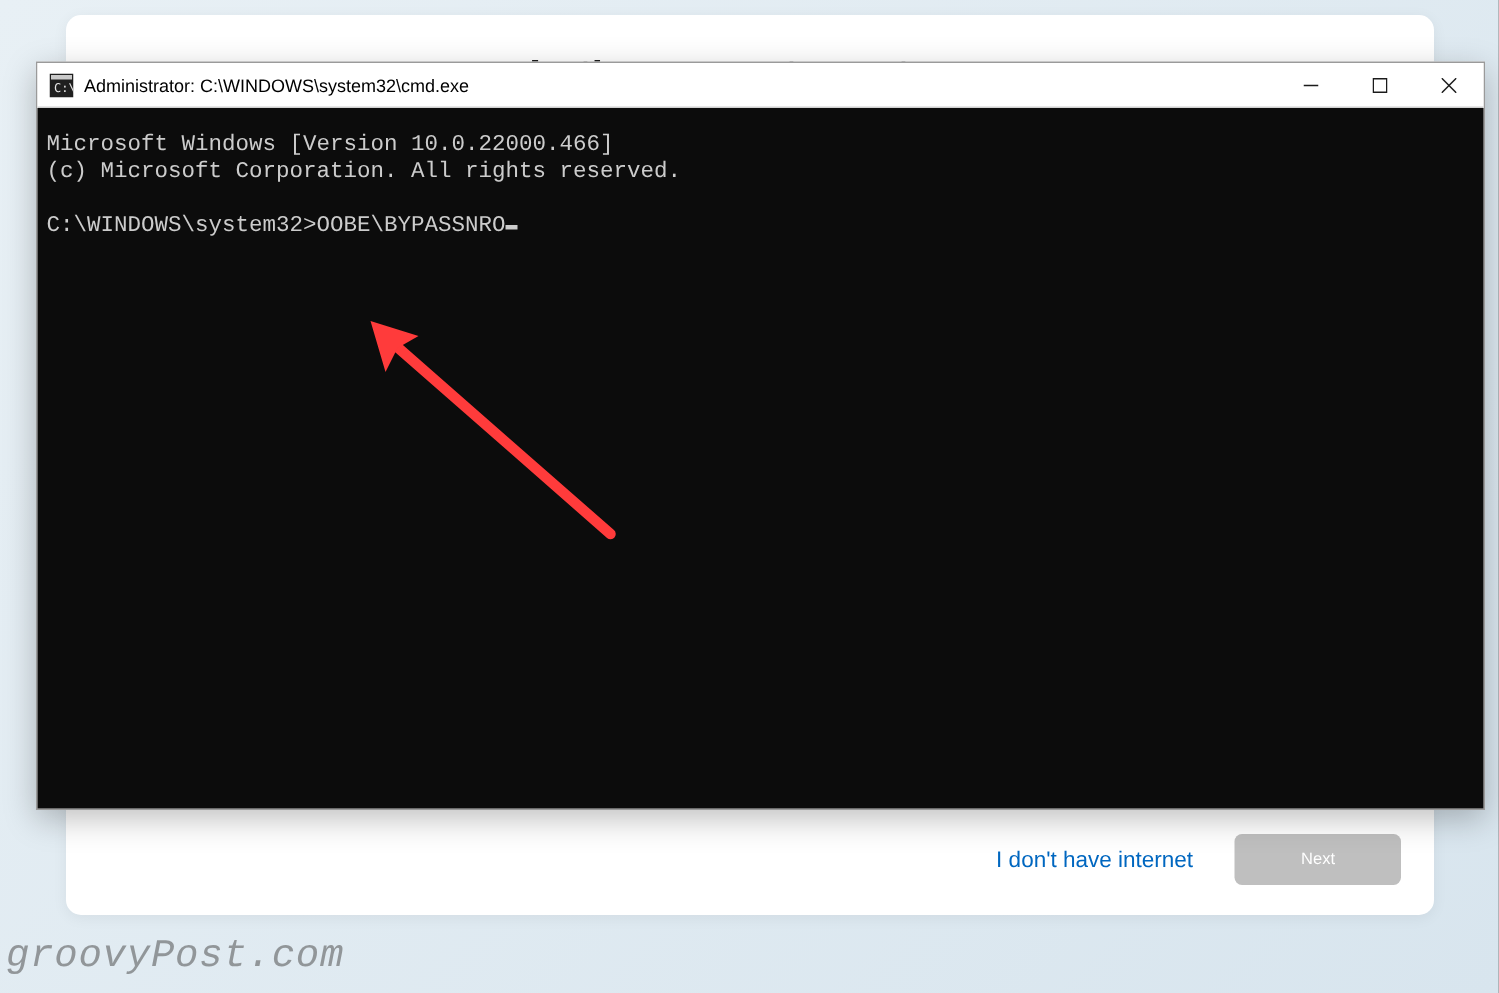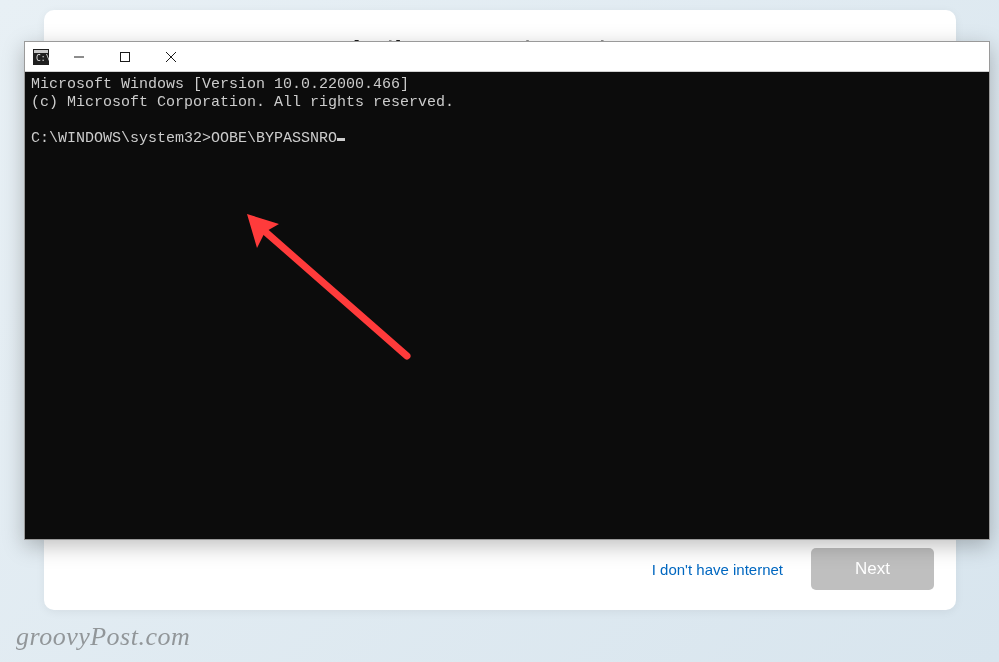--- a/index.html
+++ b/index.html
@@ -45,21 +45,21 @@
       background: none;
       border: none;
       cursor: pointer;
       padding: 8px 6px;
     }
     .next-btn {
       background: #bfbfbf;
       color: #ffffff;
       border: none;
       border-radius: 5px;
-      font-size: 17px;
+      font-size: 11px;
       padding: 11px 44px;
       cursor: pointer;
     }
 
     .cmd-window {
       position: absolute;
       left: 24px;
       top: 41px;
       width: 966px;
       height: 499px;
@@ -105,44 +105,44 @@
     }
     .win-ctrl svg { stroke: #1b1b1b; }
 
     .cmd-body {
       flex: 1;
       background: #0c0c0c;
       color: #cccccc;
       font-family: "Consolas", "Courier New", monospace;
       font-size: 15px;
       line-height: 18px;
-      padding: 4px 6px;
+      padding: 16px 6px;
       white-space: pre;
       overflow: hidden;
       position: relative;
     }
     .cursor-block {
       display: inline-block;
       width: 8px;
       height: 3px;
       background: #cccccc;
       vertical-align: baseline;
       margin-bottom: 1px;
     }
     .annotation-arrow {
       position: absolute;
       left: 214px;
       top: 134px;
       pointer-events: none;
     }
     .watermark {
       position: absolute;
-      left: 16px;
+      left: 4px;
       bottom: 10px;
-      font-family: Liberation Serif, serif;
+      font-family: Liberation Mono, monospace;
       font-size: 26px;
       color: rgba(80,80,80,0.55);
       font-style: italic;
       letter-spacing: 0.5px;
     }
   </style>
 </head>
 <body>
 
 <div class="oobe-panel">
@@ -155,20 +155,21 @@
 
 <div class="cmd-window">
   <div class="titlebar">
     <span class="titlebar-icon">
       <svg width="16" height="16" viewBox="0 0 16 16">
         <rect x="0" y="0" width="16" height="16" fill="#1f1f1f"></rect>
         <rect x="1" y="1" width="14" height="3" fill="#c9c9c9"></rect>
         <text x="3" y="12" font-size="8" font-family="monospace" fill="#e6e6e6">C:\</text>
       </svg>
     </span>
+    <span class="titlebar-title">Administrator: C:\WINDOWS\system32\cmd.exe</span>
     <div class="win-controls">
       <button class="win-ctrl" aria-label="Minimize">
         <svg width="10" height="10" viewBox="0 0 10 10">
           <line x1="0" y1="5" x2="10" y2="5" stroke-width="1"></line>
         </svg>
       </button>
       <button class="win-ctrl" aria-label="Maximize">
         <svg width="10" height="10" viewBox="0 0 10 10">
           <rect x="0.5" y="0.5" width="9" height="9" fill="none" stroke-width="1"></rect>
         </svg>

